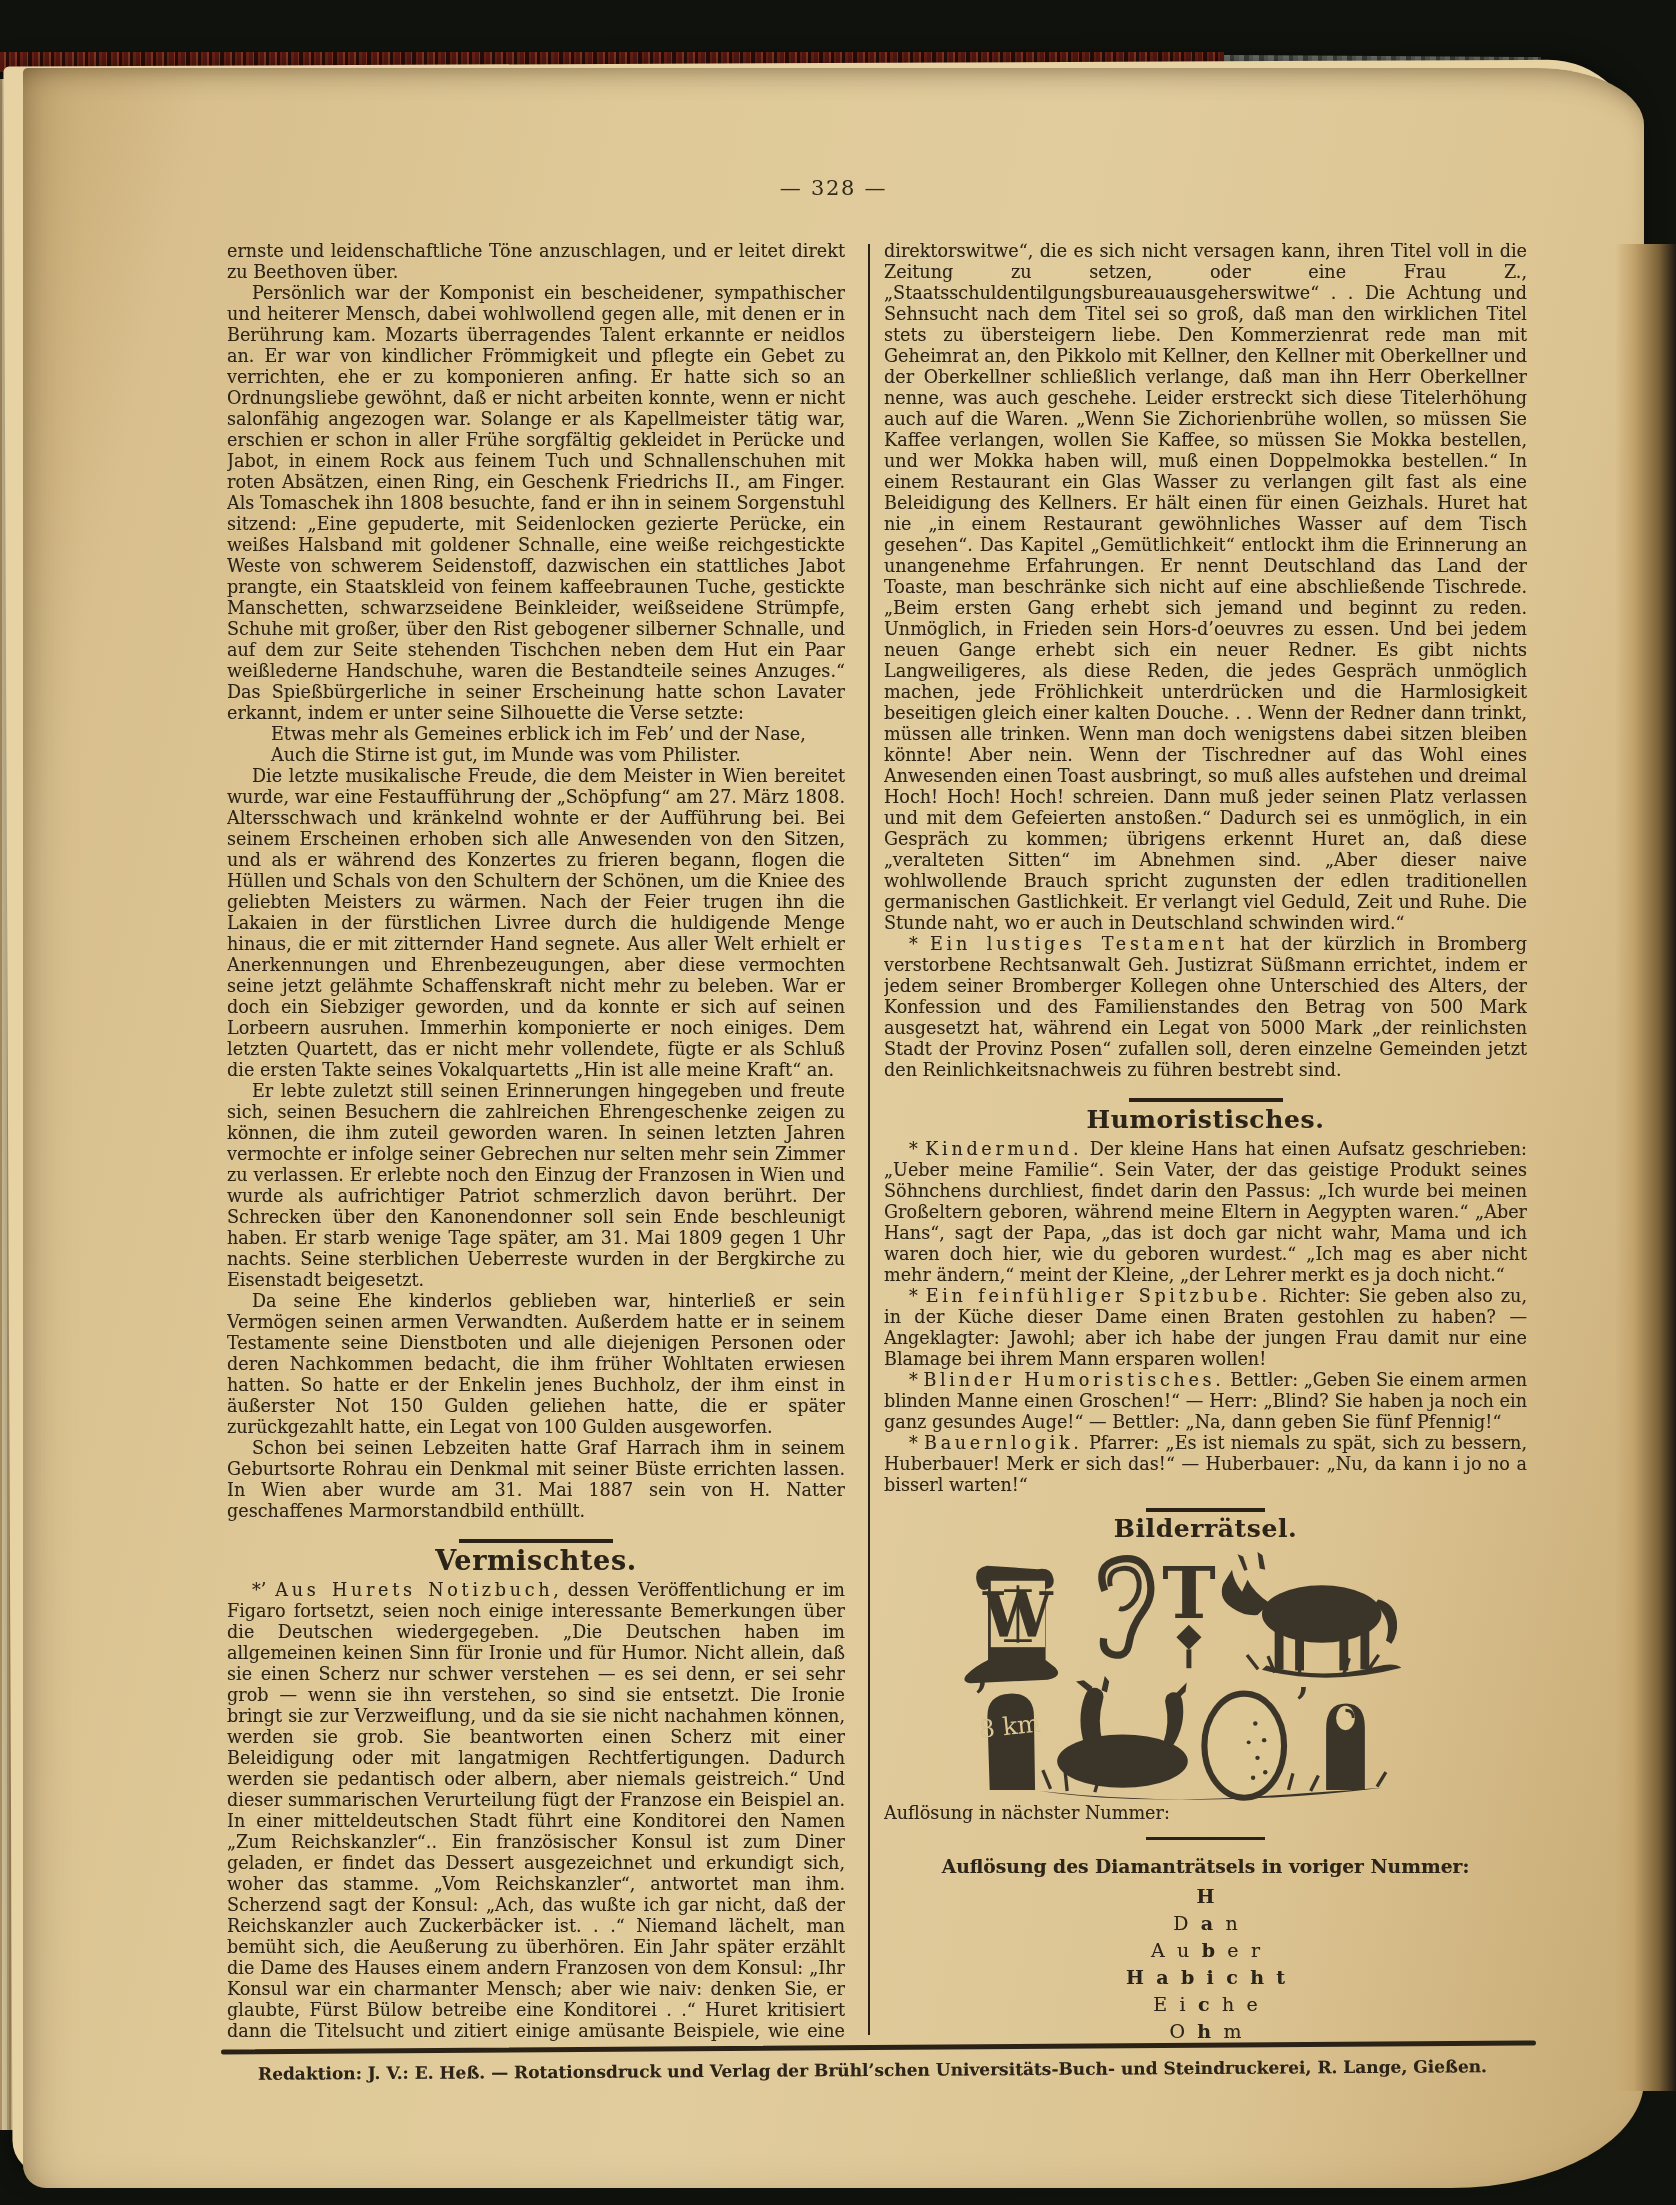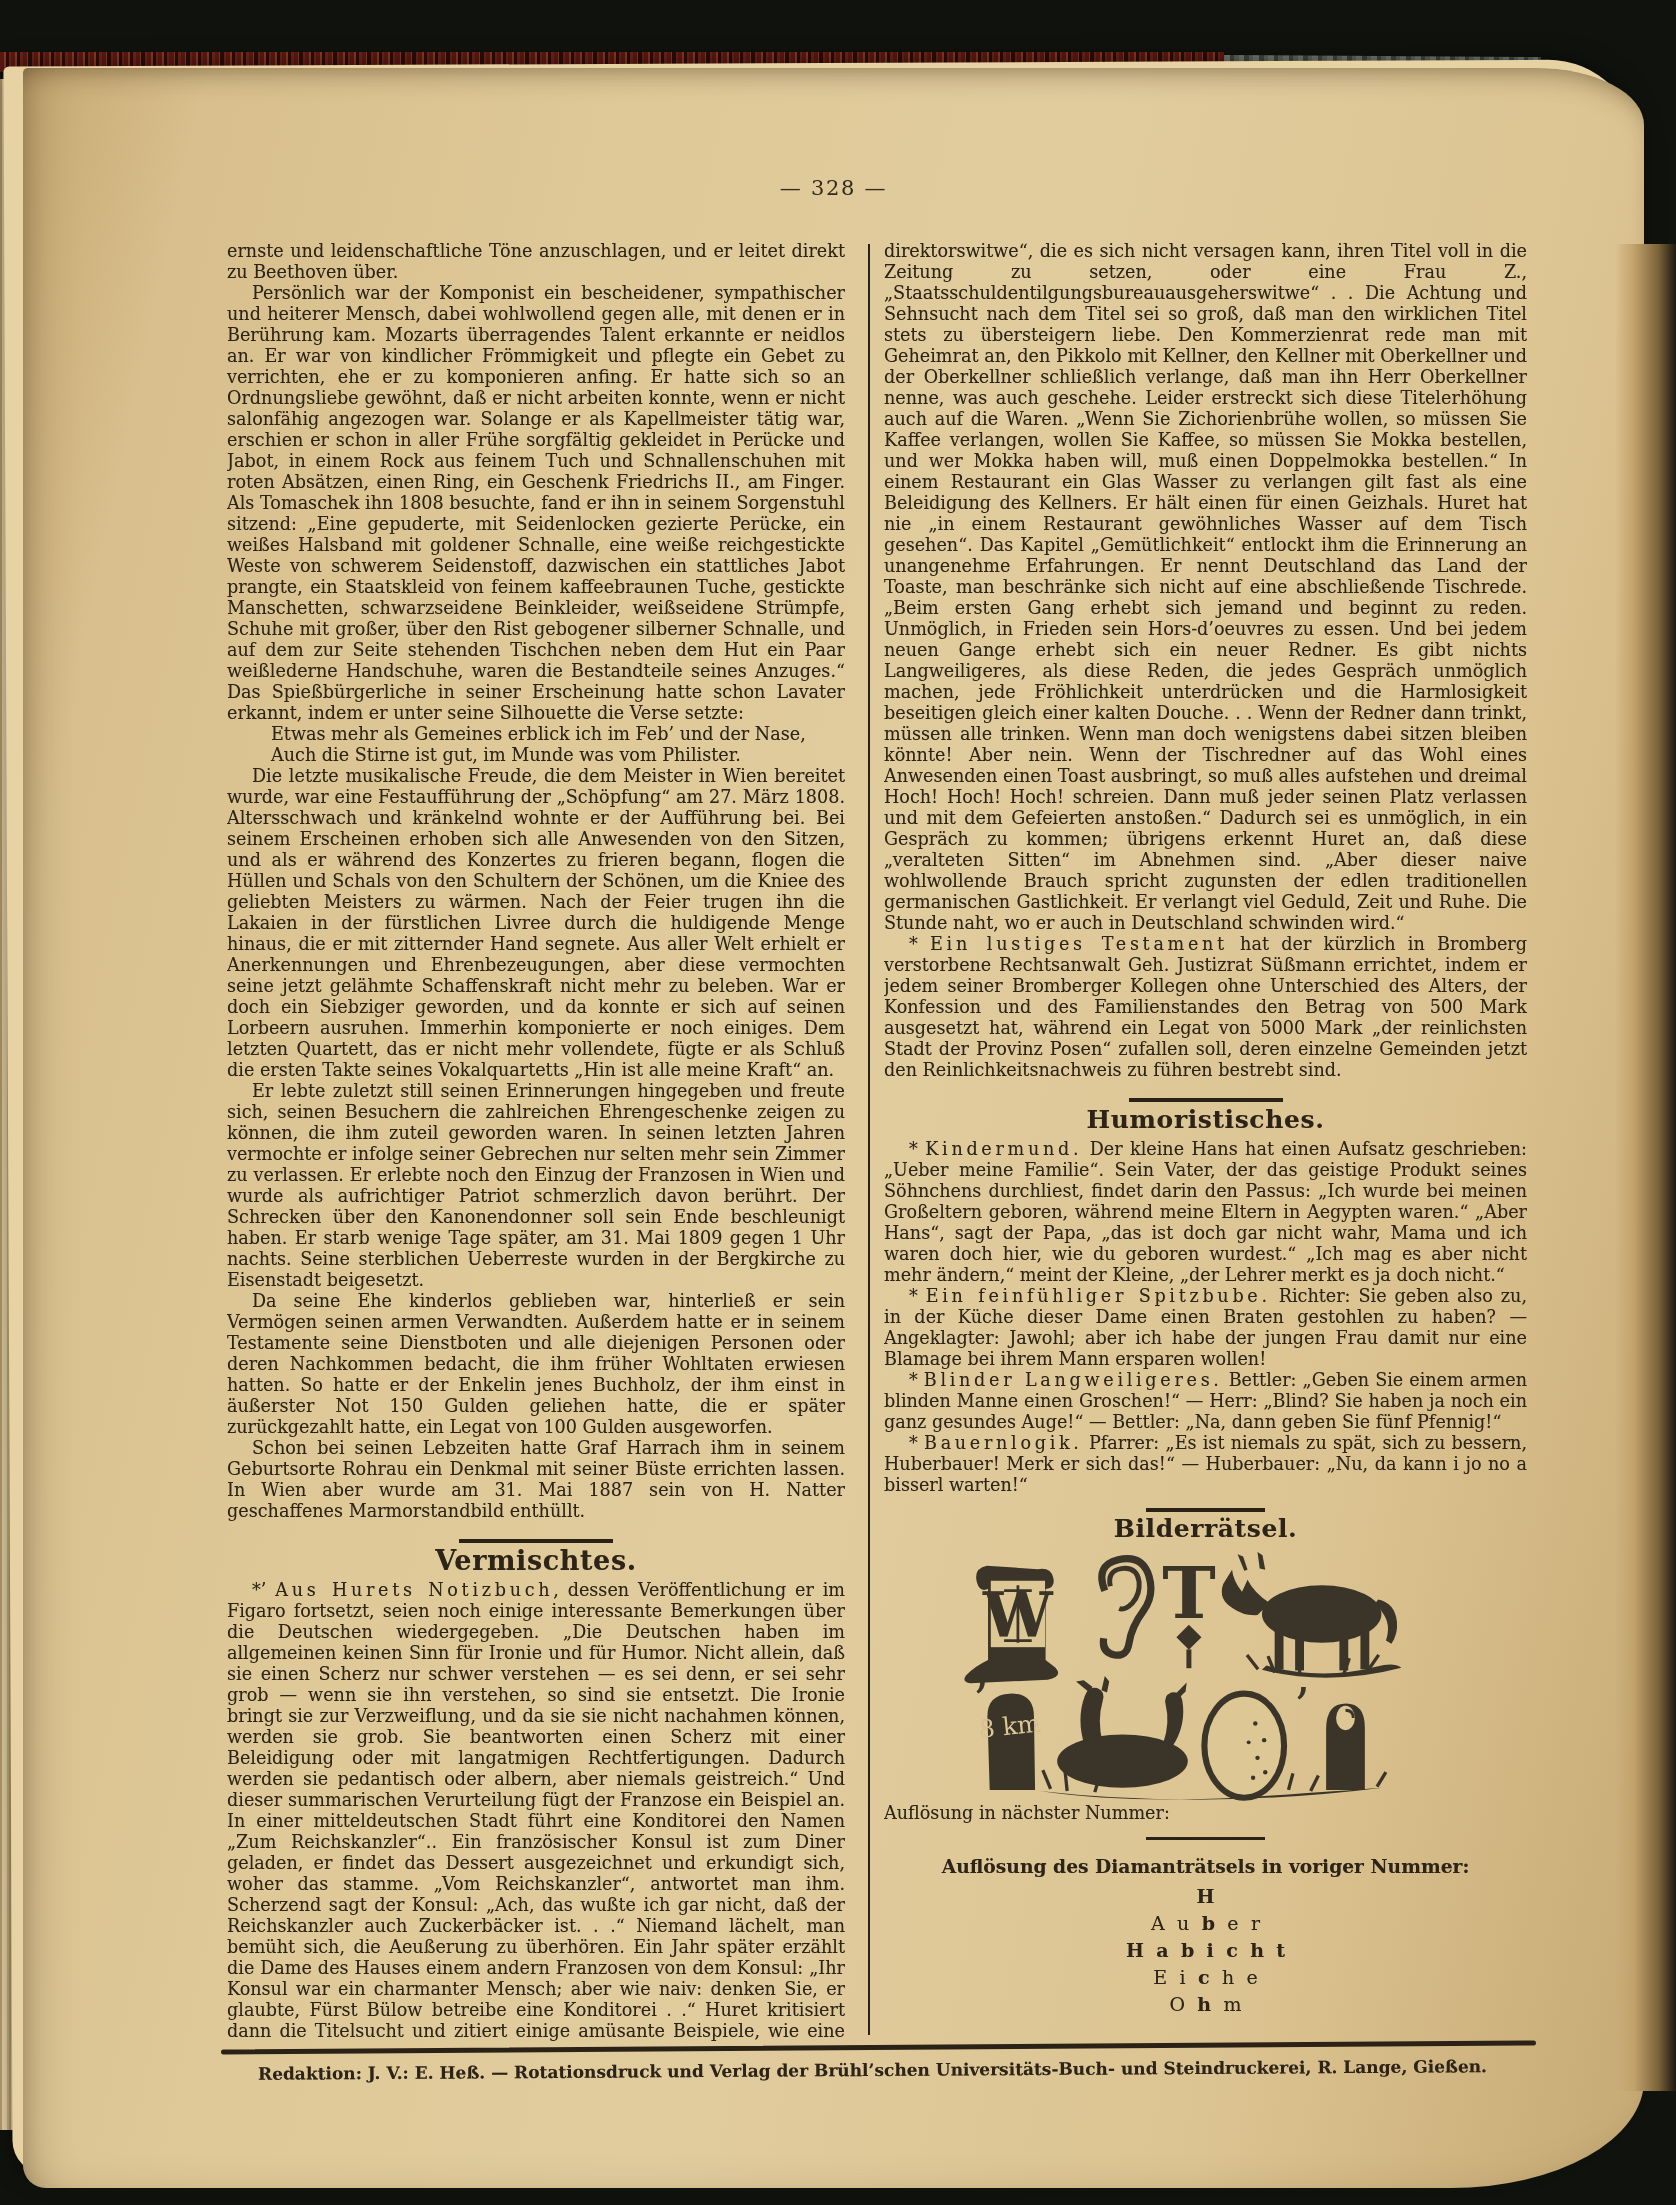--- a/index.html
+++ b/index.html
@@ -123,21 +123,21 @@
     <div class="col col-right">
       <p class="noindent">direktorswitwe“, die es sich nicht versagen kann, ihren Titel voll in die Zeitung zu setzen, oder eine Frau Z., „Staatsschuldentilgungsbureauausgeherswitwe“ . . Die Achtung und Sehnsucht nach dem Titel sei so groß, daß man den wirklichen Titel stets zu übersteigern liebe. Den Kommerzienrat rede man mit Geheimrat an, den Pikkolo mit Kellner, den Kellner mit Oberkellner und der Oberkellner schließlich verlange, daß man ihn Herr Oberkellner nenne, was auch geschehe. Leider erstreckt sich diese Titelerhöhung auch auf die Waren. „Wenn Sie Zichorienbrühe wollen, so müssen Sie Kaffee verlangen, wollen Sie Kaffee, so müssen Sie Mokka bestellen, und wer Mokka haben will, muß einen Doppelmokka bestellen.“ In einem Restaurant ein Glas Wasser zu verlangen gilt fast als eine Beleidigung des Kellners. Er hält einen für einen Geizhals. Huret hat nie „in einem Restaurant gewöhnliches Wasser auf dem Tisch gesehen“. Das Kapitel „Gemütlichkeit“ entlockt ihm die Erinnerung an unangenehme Erfahrungen. Er nennt Deutschland das Land der Toaste, man beschränke sich nicht auf eine abschließende Tischrede. „Beim ersten Gang erhebt sich jemand und beginnt zu reden. Unmöglich, in Frieden sein Hors-d’oeuvres zu essen. Und bei jedem neuen Gange erhebt sich ein neuer Redner. Es gibt nichts Langweiligeres, als diese Reden, die jedes Gespräch unmöglich machen, jede Fröhlichkeit unterdrücken und die Harmlosigkeit beseitigen gleich einer kalten Douche. . . Wenn der Redner dann trinkt, müssen alle trinken. Wenn man doch wenigstens dabei sitzen bleiben könnte! Aber nein. Wenn der Tischredner auf das Wohl eines Anwesenden einen Toast ausbringt, so muß alles aufstehen und dreimal Hoch! Hoch! Hoch! schreien. Dann muß jeder seinen Platz verlassen und mit dem Gefeierten anstoßen.“ Dadurch sei es unmöglich, in ein Gespräch zu kommen; übrigens erkennt Huret an, daß diese „veralteten Sitten“ im Abnehmen sind. „Aber dieser naive wohlwollende Brauch spricht zugunsten der edlen traditionellen germanischen Gastlichkeit. Er verlangt viel Geduld, Zeit und Ruhe. Die Stunde naht, wo er auch in Deutschland schwinden wird.“</p>
 
       <p><span class="star">*</span> <span class="lead">Ein lustiges Testament</span><span> hat der kürzlich in Bromberg verstorbene Rechtsanwalt Geh. Justizrat Süßmann errichtet, indem er jedem seiner Bromberger Kollegen ohne Unterschied des Alters, der Konfession und des Familienstandes den Betrag von 500 Mark ausgesetzt hat, während ein Legat von 5000 Mark „der reinlichsten Stadt der Provinz Posen“ zufallen soll, deren einzelne Gemeinden jetzt den Reinlichkeitsnachweis zu führen bestrebt sind.</span></p>
 
       <div class="divider"></div>
       <h2 class="small">Humoristisches.</h2>
 
       <p><span class="star">*</span> <span class="lead">Kindermund.</span><span> Der kleine Hans hat einen Aufsatz geschrieben: „Ueber meine Familie“. Sein Vater, der das geistige Produkt seines Söhnchens durchliest, findet darin den Passus: „Ich wurde bei meinen Großeltern geboren, während meine Eltern in Aegypten waren.“ „Aber Hans“, sagt der Papa, „das ist doch gar nicht wahr, Mama und ich waren doch hier, wie du geboren wurdest.“ „Ich mag es aber nicht mehr ändern,“ meint der Kleine, „der Lehrer merkt es ja doch nicht.“</span></p>
       <p><span class="star">*</span> <span class="lead">Ein feinfühliger Spitzbube.</span><span> Richter: Sie geben also zu, in der Küche dieser Dame einen Braten gestohlen zu haben? — Angeklagter: Jawohl; aber ich habe der jungen Frau damit nur eine Blamage bei ihrem Mann ersparen wollen!</span></p>
-      <p><span class="star">*</span> <span class="lead">Blinder Langweiligeres.</span><span> Bettler: „Geben Sie einem armen blinden Manne einen Groschen!“ — Herr: „Blind? Sie haben ja noch ein ganz gesundes Auge!“ — Bettler: „Na, dann geben Sie fünf Pfennig!“</span></p>
+      <p><span class="star">*</span> <span class="lead">Blinder Humoristisches.</span><span> Bettler: „Geben Sie einem armen blinden Manne einen Groschen!“ — Herr: „Blind? Sie haben ja noch ein ganz gesundes Auge!“ — Bettler: „Na, dann geben Sie fünf Pfennig!“</span></p>
       <p><span class="star">*</span> <span class="lead">Bauernlogik.</span><span> Pfarrer: „Es ist niemals zu spät, sich zu bessern, Huberbauer! Merk er sich das!“ — Huberbauer: „Nu, da kann i jo no a bisserl warten!“</span></p>
 
       <div class="divider thin"></div>
       <h2 class="small">Bilderrätsel.</h2>
 
       <svg class="rebus" width="499" height="249" viewBox="0 0 900 450" style="font-size:31px">
         <g fill="#3b3529" stroke="#3b3529">
 
           <g>
             <path d="M55 25 q-25 5 -18 30 q5 18 20 12 l0 128 q-25 12 -40 28 q-8 12 8 14 l140 -6 q28 -6 14 -22 l-18 -14 l0 -128 q18 -2 14 -20 q-4 -20 -28 -16 z" fill="#3b3529" stroke="none"></path>
@@ -211,20 +211,21 @@
           </g>
         </g>
       </svg>
 
       <p class="caption">Auflösung in nächster Nummer:</p>
       <div class="divider thin"></div>
 
       <p class="solution-head">Auflösung des Diamanträtsels in voriger Nummer:</p>
       <div class="diamond">
         <div class="diamond-row"><span class="mid">H</span></div>
+        <div class="diamond-row"><span>D</span><span class="mid">a</span><span>n</span></div>
         <div class="diamond-row"><span>A</span><span>u</span><span class="mid">b</span><span>e</span><span>r</span></div>
         <div class="diamond-row bold-row"><span>H</span><span>a</span><span>b</span><span class="mid">i</span><span>c</span><span>h</span><span>t</span></div>
         <div class="diamond-row"><span>E</span><span>i</span><span class="mid">c</span><span>h</span><span>e</span></div>
         <div class="diamond-row"><span>O</span><span class="mid">h</span><span>m</span></div>
 
       </div>
     </div>
 
     <div class="imprint-rule"></div>
     <div class="imprint">Redaktion: J. V.: E. Heß. — Rotationsdruck und Verlag der Brühl’schen Universitäts-Buch- und Steindruckerei, R. Lange, Gießen.</div>

